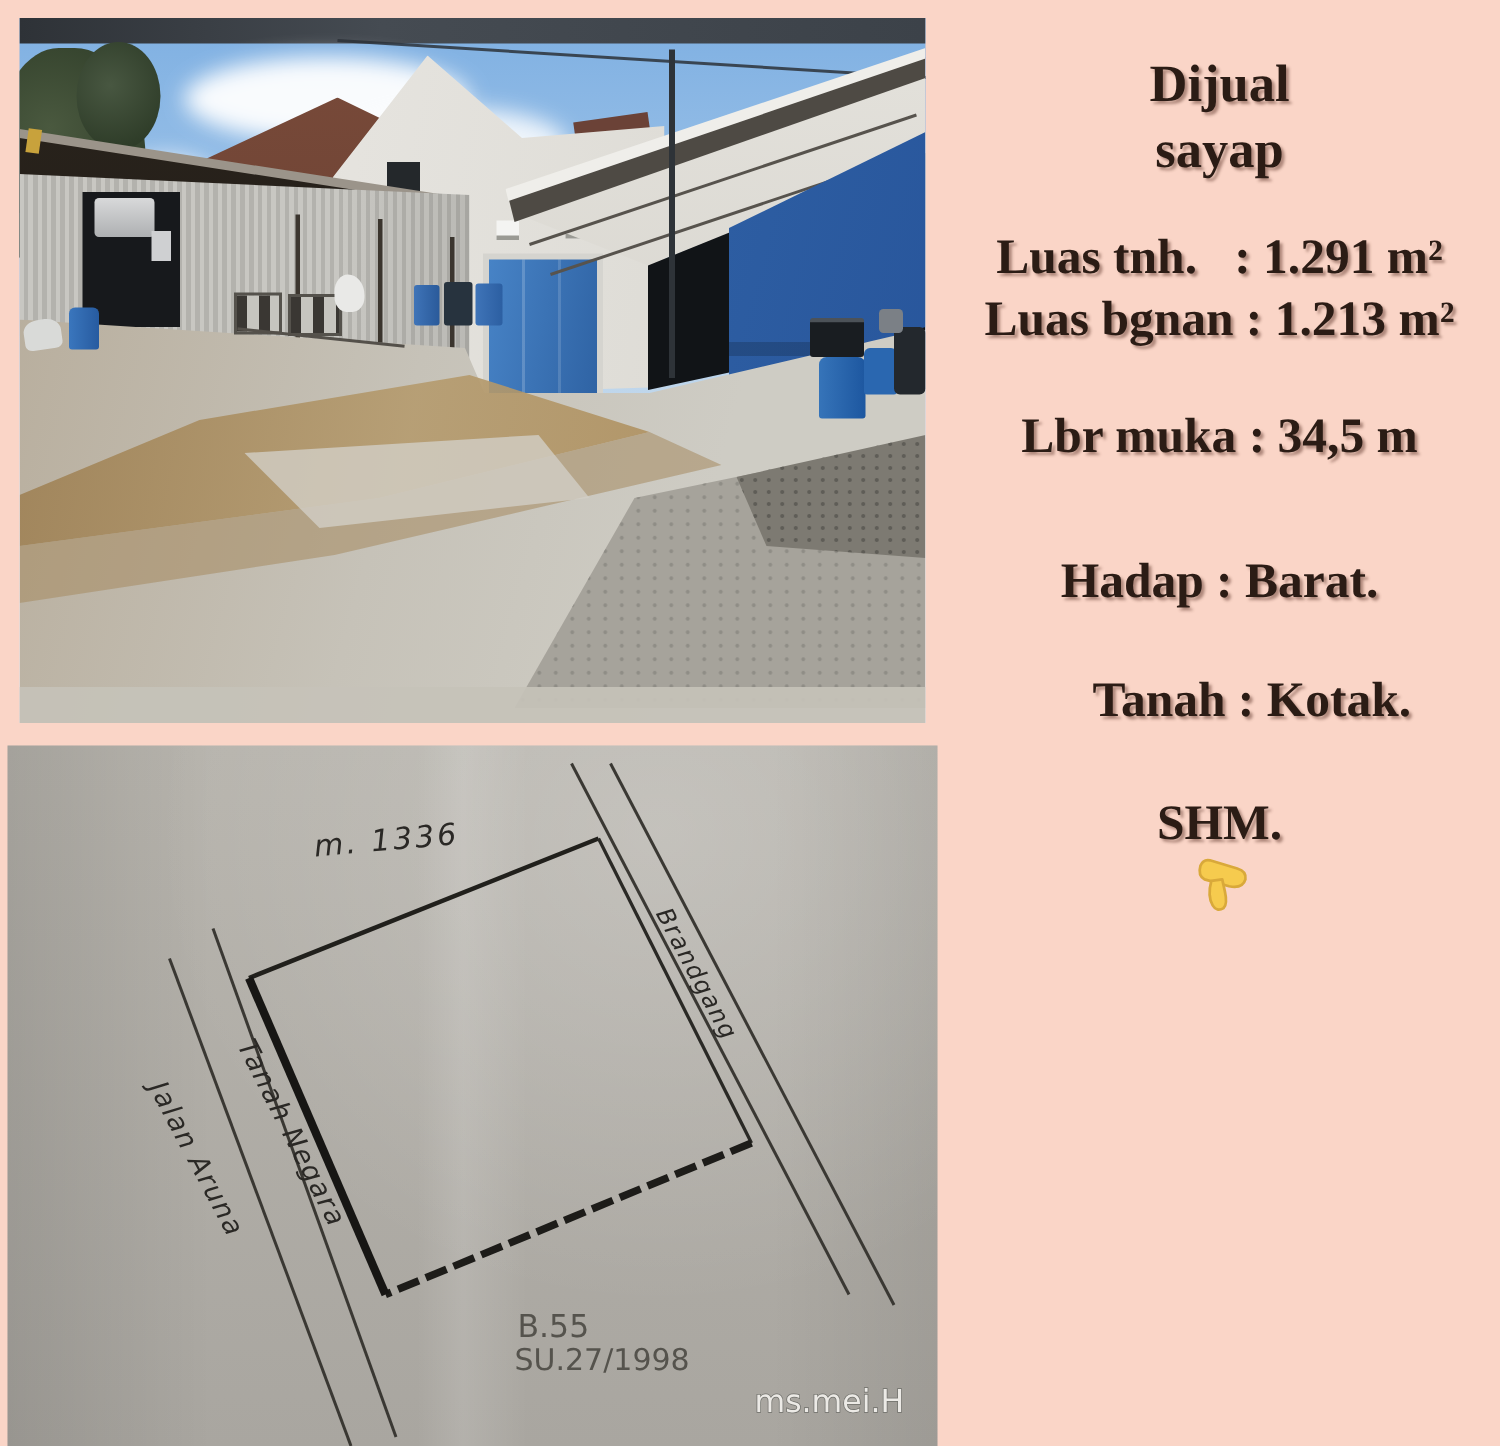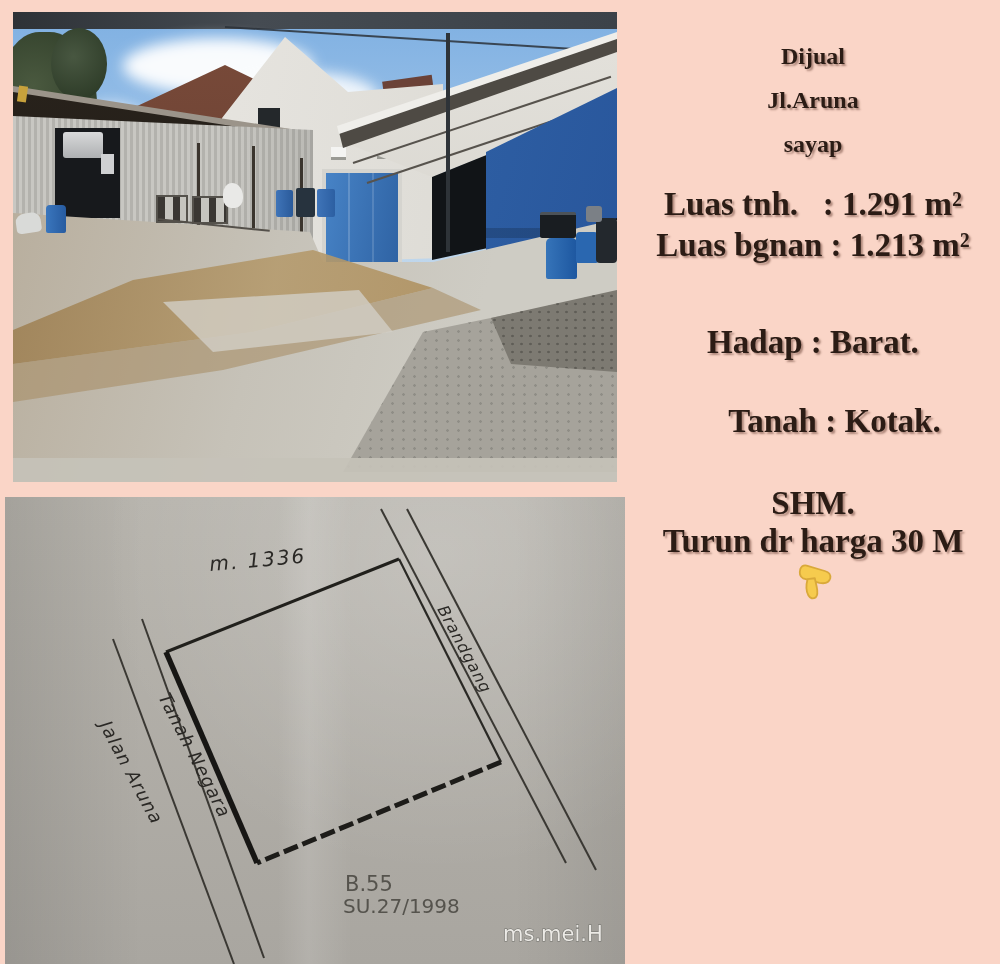--- a/index.html
+++ b/index.html
@@ -3,27 +3,27 @@
 <meta charset="utf-8">
 <style>
   * { margin:0; padding:0; box-sizing:border-box; }
   html,body { width:1000px; height:964px; }
   body { position:relative; width:1000px; height:964px; background:#fad5c7; overflow:hidden;
          font-family:"Liberation Serif","DejaVu Serif",serif; }
 
   
   .listing-col { position:absolute; left:626px; top:0; width:374px; height:964px;
                  padding-top:34px; text-align:center; color:#2b1c15; }
-  .hd  { font-weight:700; font-size:24px; line-height:44px; white-space:pre;
+  .hd  { font-weight:700; font-size:35px; line-height:44px; white-space:pre;
          text-shadow:2px 2px 2px rgba(83,42,30,.45); }
   .sp  { font-weight:700; font-size:33px; line-height:41px; white-space:pre;
          text-shadow:2px 2px 2px rgba(83,42,30,.45); }
   .sp42{ line-height:42px; }
   .sp38{ line-height:38px; }
-  .mt-area  { margin-top:18px; }
+  .mt-area  { margin-top:30px; }
   .mt-front { margin-top:36px; }
   .mt-face  { margin-top:55px; }
   .mt-shape { margin-top:37px;padding-left:43px; }
   .mt-shm   { margin-top:42px; }
   .mt-price { margin-top:2px; }
   .pointer-wrap { height:42px; margin-top:0; display:flex; align-items:center; justify-content:center; }
 
   
   .photo { position:absolute; left:13px; top:12px; width:604px; height:470px; overflow:hidden;
            background:linear-gradient(180deg,#7fb0e2 0%,#9cc2e8 30%,#c2d8ec 55%,#d9e3e8 70%); }
@@ -201,31 +201,30 @@
     <text class="hand" font-size="18" letter-spacing="1" transform="translate(153,200) rotate(63)">Tanah Negara</text>
     <text class="hand" font-size="18" letter-spacing="1" transform="translate(94,228) rotate(62)">Jalan Aruna</text>
     <text class="print" font-size="21" x="340" y="394">B.55</text>
     <text class="print" font-size="20" x="338" y="416">SU.27/1998</text>
     <text class="wm" font-size="21" x="498" y="444">ms.mei.H</text>
   </svg>
 </div>
 
 <div class="listing-col">
   <div class="hd">Dijual</div>
-  <div class="hd">Jl.Aruna</div>
   <div class="hd">sayap</div>
 
   <div class="sp mt-area">Luas tnh.   : 1.291 m²</div>
   <div class="sp">Luas bgnan : 1.213 m²</div>
 
+  <div class="sp sp42 mt-front">Lbr muka : 34,5 m</div>
   <div class="sp sp42 mt-face">Hadap : Barat.</div>
   <div class="sp sp42 mt-shape">Tanah : Kotak.</div>
 
   <div class="sp sp38 mt-shm">SHM.</div>
-  <div class="sp sp38">Turun dr harga 30 M</div>
 
   <div class="pointer-wrap">
     <svg width="44" height="40" viewBox="0 0 48 44">
       <g fill="#f6cb4e" stroke="#d9a93a" stroke-width="2" stroke-linejoin="round">
         <path d="M10 9 Q8 16 13 19 L31 24 Q41 26 43 19 Q44 13 37 11 L17 5 Q12 4 10 9 Z"></path>
         <path d="M18 20 Q15 31 19 38 Q22 43 27 40 Q30 37 28 28 L26 19 Z"></path>
       </g>
     </svg>
   </div>
 

